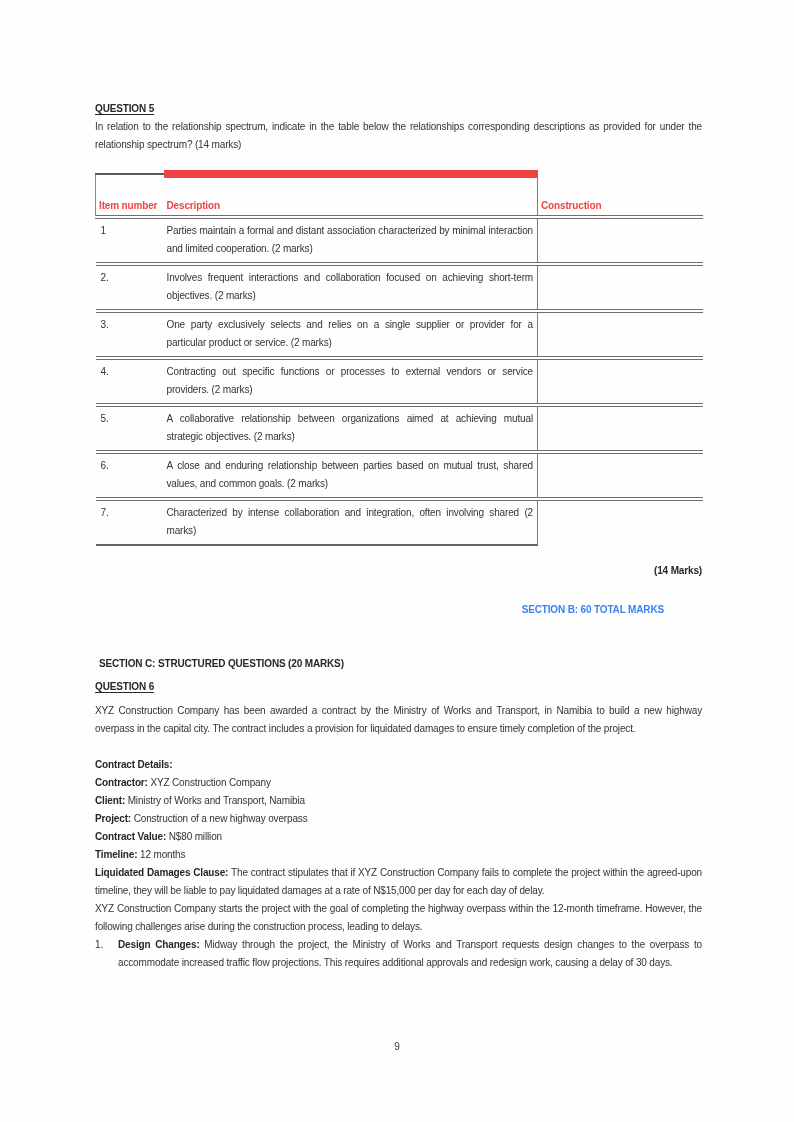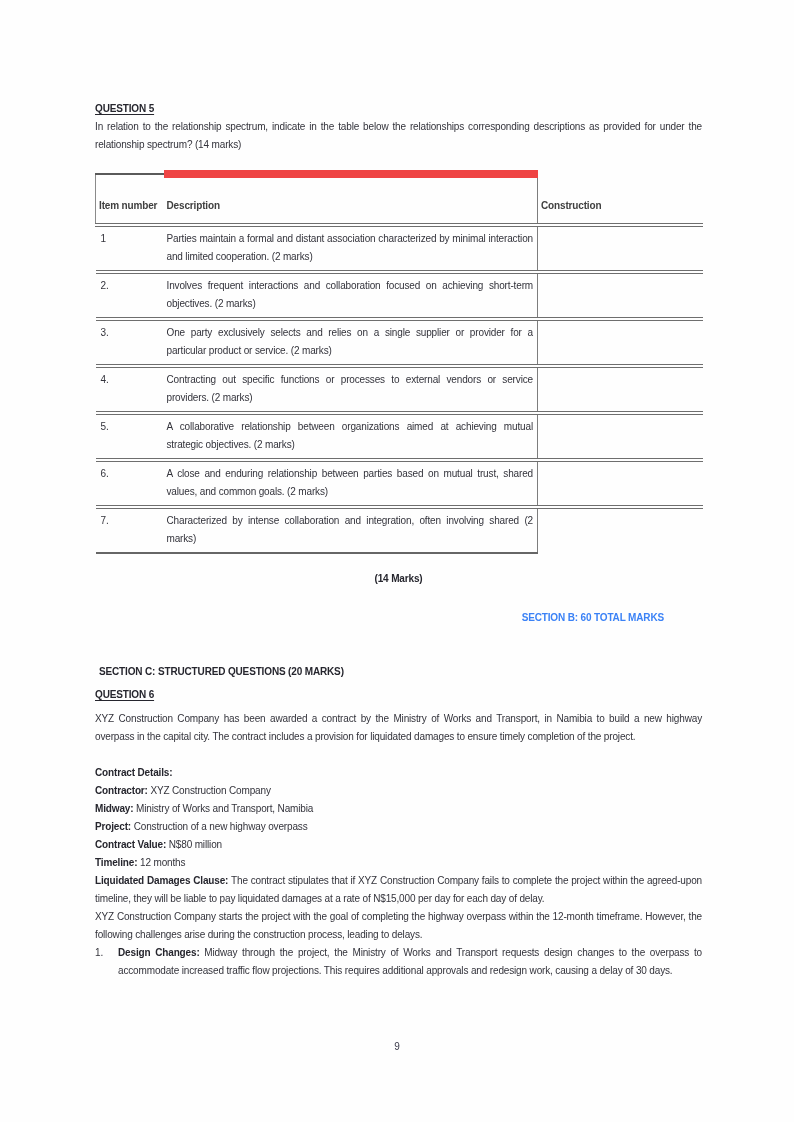--- a/index.html
+++ b/index.html
@@ -13,30 +13,30 @@
   .content { position:absolute; left:95px; top:100px; width:607px; }
   .bold { font-weight:bold; color:#26262e; }
   .q-title { font-weight:bold; color:#26262e; text-decoration:underline; text-underline-offset:2px; }
   .justify { text-align:justify; }
 
   table.q5 { border-collapse:collapse; width:100%; margin-top:16px; table-layout:fixed; }
   table.q5 col.c1 { width:68px; }
   table.q5 col.c2 { width:374px; }
   table.q5 col.c3 { width:165px; }
   table.q5 th, table.q5 td { padding:3px 3px 4px 3px; vertical-align:top; text-align:left; font-weight:normal; }
-  table.q5 thead th { vertical-align:bottom; font-weight:bold; color:#404040; height:34px; padding-bottom:8px; }
+  table.q5 thead th { vertical-align:bottom; font-weight:bold; color:#ef4444; height:34px; padding-bottom:0; }
   table.q5 thead th, table.q5 tbody tr.sep td { border-bottom:4px double #6e6e6e; }
   table.q5 .h1 { border-top:2px solid #5a5a5a; border-left:1px solid #8a8a8a; }
   table.q5 .h2 { border-top:8px solid #ef4444; }
   table.q5 .c3cell { border-left:1px solid #7d7d7d; }
   table.q5 tr.last td.b12 { border-bottom:2px solid #666; }
   table.q5 td.desc { text-align:justify; padding-right:4px; }
   table.q5 td.num { padding-left:5px; }
 
-  .marks-line { text-align:center; font-weight:bold; color:#26262e; margin-top:16px; }
+  .marks-line { text-align:right; font-weight:bold; color:#26262e; margin-top:16px; }
   .secb-line { text-align:right; padding-right:38px; font-weight:bold; color:#3b82f6; margin-top:21px; }
   .secc-line { font-weight:bold; color:#26262e; margin-top:36px; padding-left:4px; }
   .q6-title { margin-top:5px; }
   .para1 { margin-top:6px; }
   .contract-block { margin-top:18px; }
   .challenge-block { }
   .list-item { display:flex; }
   .list-item .li-num { width:23px; flex:0 0 23px; }
   .list-item .li-body { flex:1; text-align:justify; }
   .page-num { position:absolute; top:1038px; left:0; right:0; text-align:center; color:#3a3a4a; }
@@ -105,21 +105,21 @@
     <div class="marks-line">(14 Marks)</div>
     <div class="secb-line">SECTION B: 60 TOTAL MARKS</div>
     <div class="secc-line">SECTION C: STRUCTURED QUESTIONS (20 MARKS)</div>
 
     <div class="q-title q6-title">QUESTION 6</div>
     <div class="justify para1">XYZ Construction Company has been awarded a contract by the Ministry of Works and Transport, in Namibia to build a new highway overpass in the capital city. The contract includes a provision for liquidated damages to ensure timely completion of the project.</div>
 
     <div class="contract-block">
       <div class="bold">Contract Details:</div>
       <div><b class="bold">Contractor:</b><span> XYZ Construction Company</span></div>
-      <div><b class="bold">Midway:</b><span> Ministry of Works and Transport, Namibia</span></div>
+      <div><b class="bold">Client:</b><span> Ministry of Works and Transport, Namibia</span></div>
       <div><b class="bold">Project:</b><span> Construction of a new highway overpass</span></div>
       <div><b class="bold">Contract Value:</b><span> N$80 million</span></div>
       <div><b class="bold">Timeline:</b><span> 12 months</span></div>
       <div class="justify"><b class="bold">Liquidated Damages Clause:</b><span> The contract stipulates that if XYZ Construction Company fails to complete the project within the agreed-upon timeline, they will be liable to pay liquidated damages at a rate of N$15,000 per day for each day of delay.</span></div>
     </div>
 
     <div class="justify challenge-block">XYZ Construction Company starts the project with the goal of completing the highway overpass within the 12-month timeframe. However, the following challenges arise during the construction process, leading to delays.</div>
 
     <div class="list-item">
       <span class="li-num">1.</span>

